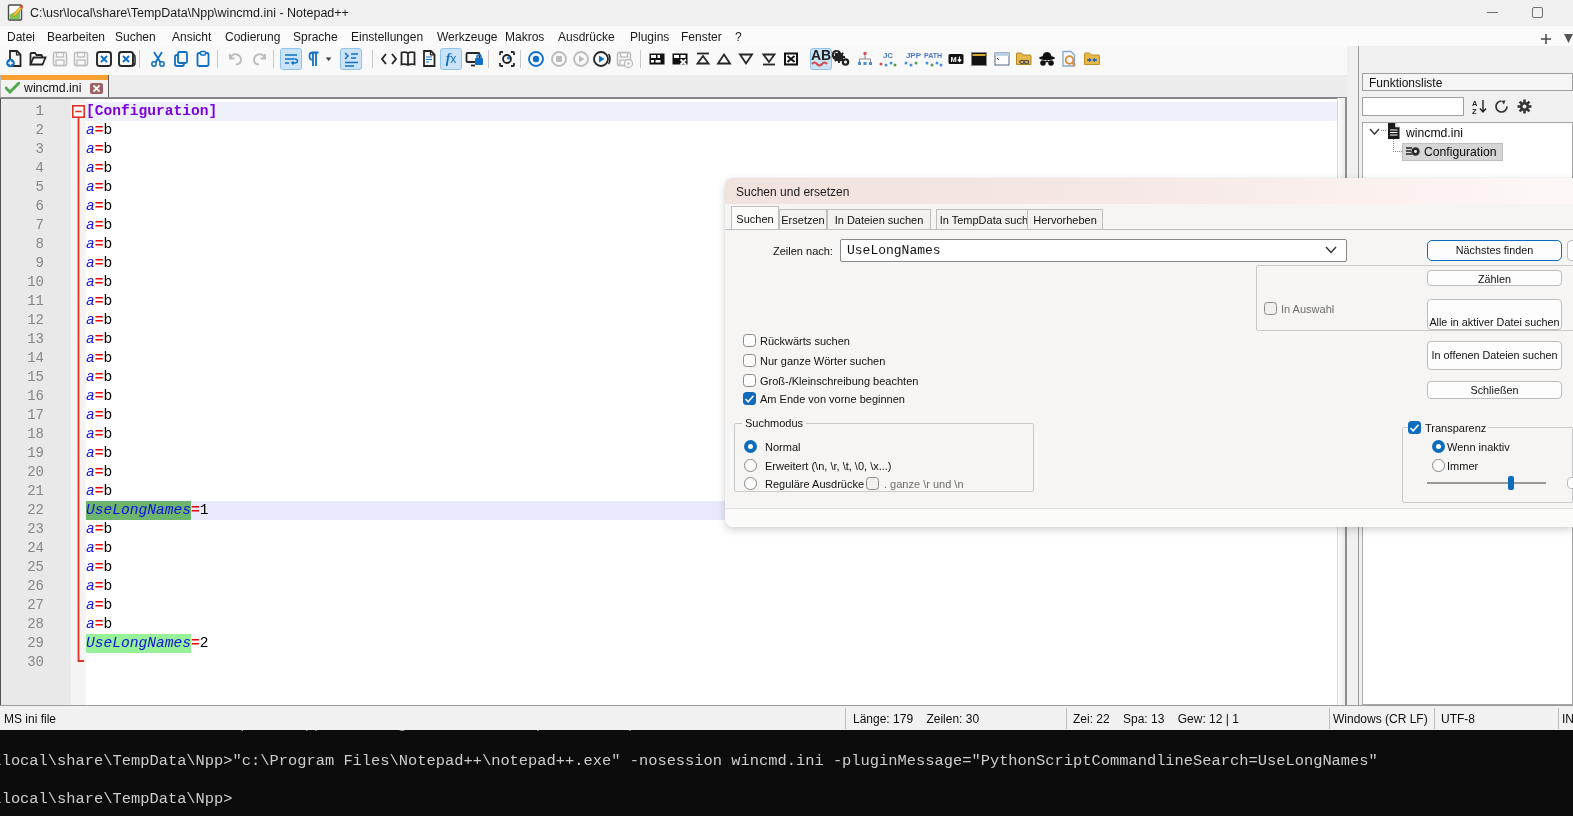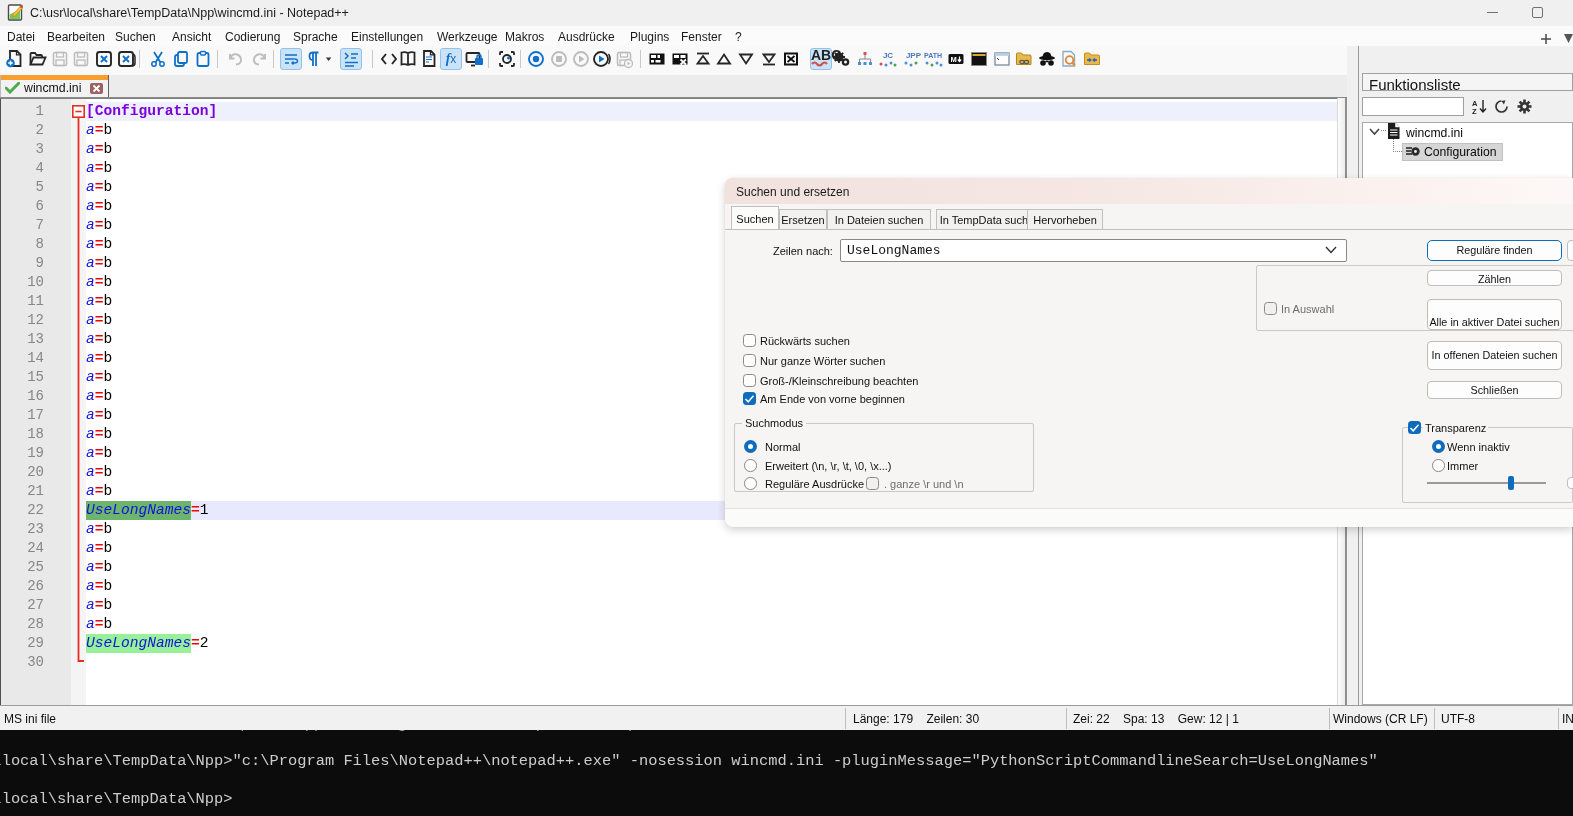--- a/index.html
+++ b/index.html
@@ -284,21 +284,21 @@
       <rect x="0.8" y="0.8" width="11.4" height="11.4" fill="#fff" stroke="#e33022" stroke-width="1.6"></rect>
       <path d="M3.4 6.5 H9.6" stroke="#e33022" stroke-width="1.6"></path>
       <path d="M6.5 12.5 V556 H12" stroke="#e33022" stroke-width="1.8" fill="none"></path>
     </svg>
 </div>
 <div class="a" id="vscroll"></div>
 <div class="a" id="vsline"></div>
 <div class="a" id="splitter"></div>
 <div class="a" id="panelborder"></div>
 <div class="a" id="funcpanel">
-<div class="fbox" style="left:3px;top:27px;width:211px;height:18px;padding:2px 0 0 6px;font-size:15px;color:#111">Funktionsliste</div>
+<div class="fbox" style="left:3px;top:27px;width:211px;height:18px;padding:2px 0 0 6px;font-size:12px;color:#111">Funktionsliste</div>
 <div class="fbox" style="left:3px;top:51px;width:102px;height:19px;background:#fff"></div>
 <svg class="a" style="left:113px;top:53px" width="16" height="15" viewBox="0 0 16 15">
       <text x="0" y="7" font-size="7.5" font-weight="bold" fill="#222" font-family="Liberation Sans">A</text>
       <text x="0" y="15" font-size="7.5" font-weight="bold" fill="#222" font-family="Liberation Sans">Z</text>
       <path d="M11 1 V12 M8 9.5 L11 13 L14 9.5" stroke="#222" stroke-width="1.4" fill="none"></path>
     </svg>
 <svg class="a" style="left:135px;top:53px" width="15" height="15" viewBox="0 0 15 15">
       <path d="M13 7.5 A5.5 5.5 0 1 1 7.5 2" stroke="#333" stroke-width="1.7" fill="none"></path>
       <path d="M7.5 2 L11 0 L11 4.5 Z" fill="#333" transform="rotate(20 7.5 2)"></path>
     </svg>
@@ -394,21 +394,21 @@
     <span class="dlabel" style="left:40px;top:263px">Normal</span>
 <span class="radio" style="left:19px;top:281px"></span>
     <span class="dlabel" style="left:40px;top:282px">Erweitert (\n, \r, \t, \0, \x...)</span>
 <span class="radio" style="left:19px;top:299px"></span>
     <span class="dlabel" style="left:40px;top:300px">Reguläre Ausdrücke</span>
 <span class="cb" style="left:141px;top:299px;background:#f1f0ef"></span>
     <span class="glabel" style="left:159px;top:300px">. ganze \r und \n</span>
 <div class="gbox" style="left:531px;top:87px;width:320px;height:66px"></div>
 <span class="cb" style="left:539px;top:124px;background:#f1f0ef"></span>
     <span class="glabel" style="left:556px;top:125px">In Auswahl</span>
-<div class="dbtn" style="top:62px;height:21px;padding-top:3px;border:1.6px solid #0f6cbd;border-radius:5px">Reguläre finden</div>
+<div class="dbtn" style="top:62px;height:21px;padding-top:3px;border:1.6px solid #0f6cbd;border-radius:5px">Nächstes finden</div>
 <div class="dbtn" style="top:92px;height:16px;padding-top:2px">Zählen</div>
 <div class="dbtn" style="top:121px;height:31px;padding-top:16px">Alle in aktiver Datei suchen</div>
 <div class="dbtn" style="top:163px;height:29px;padding-top:7px">In offenen Dateien suchen</div>
 <div class="dbtn" style="top:203px;height:18px;padding-top:2px">Schließen</div>
 <div class="dbtn" style="left:842px;top:62px;height:21px;width:20px"></div>
 <div class="gbox" style="left:677px;top:249px;width:171px;height:76px"></div>
 <span class="cbon" style="left:683px;top:243px">
       <svg width="11" height="10" viewBox="0 0 11 10">
         <path d="M1.5 5 L4.2 7.8 L9.5 1.8" stroke="#fff" stroke-width="1.5" fill="none"></path>
       </svg>

